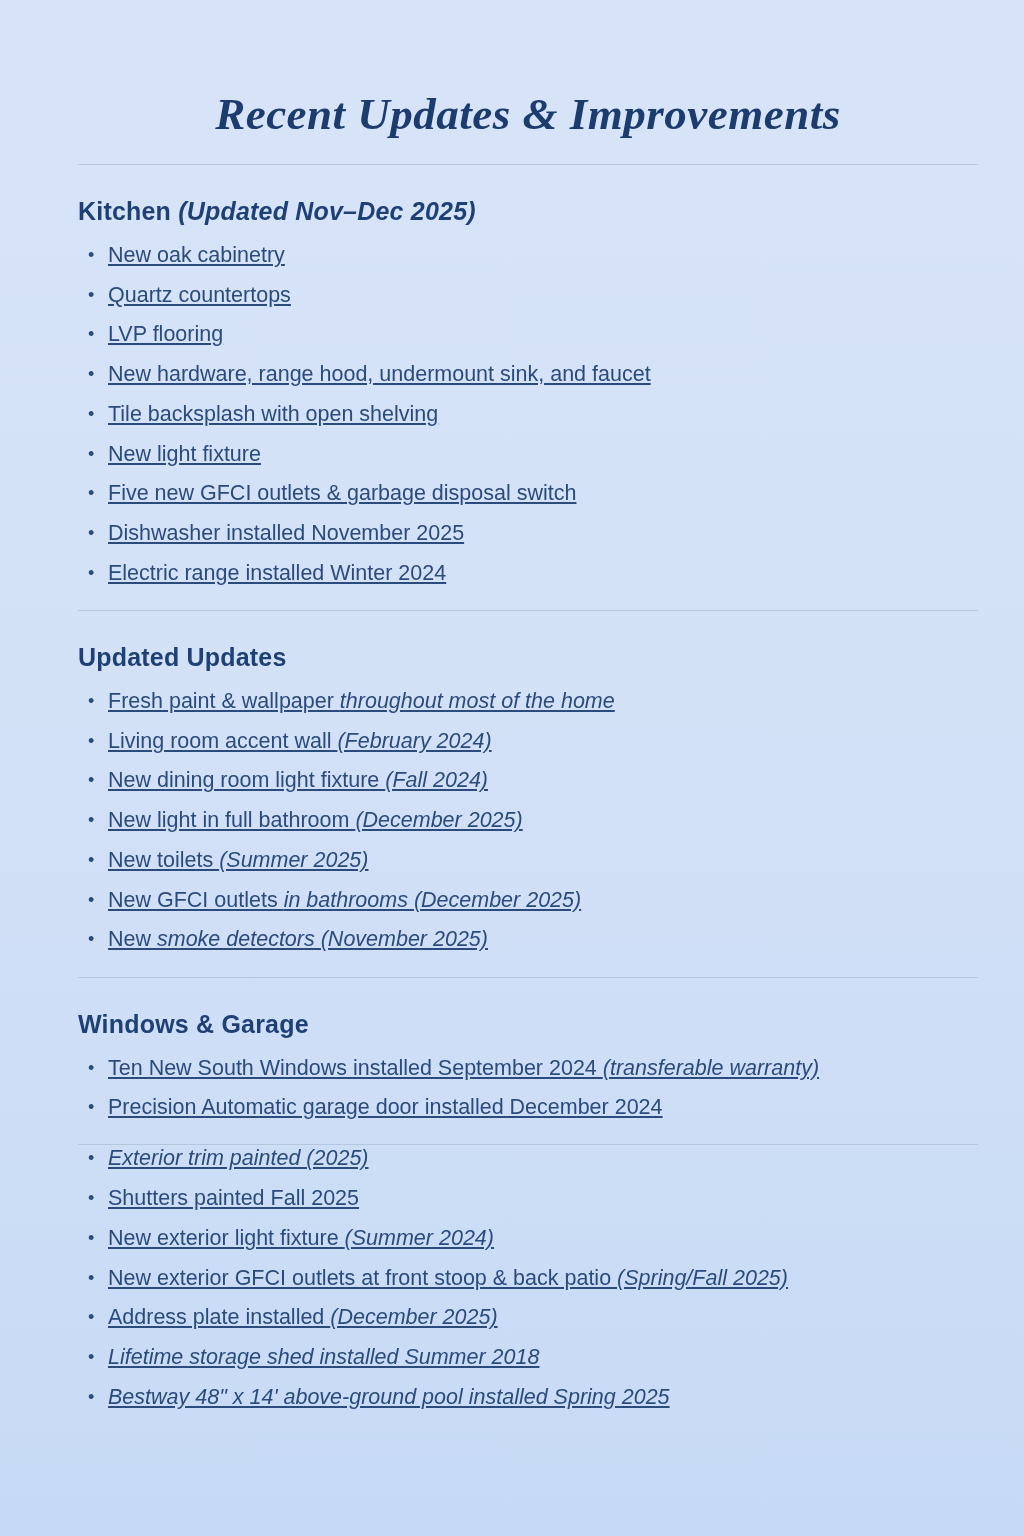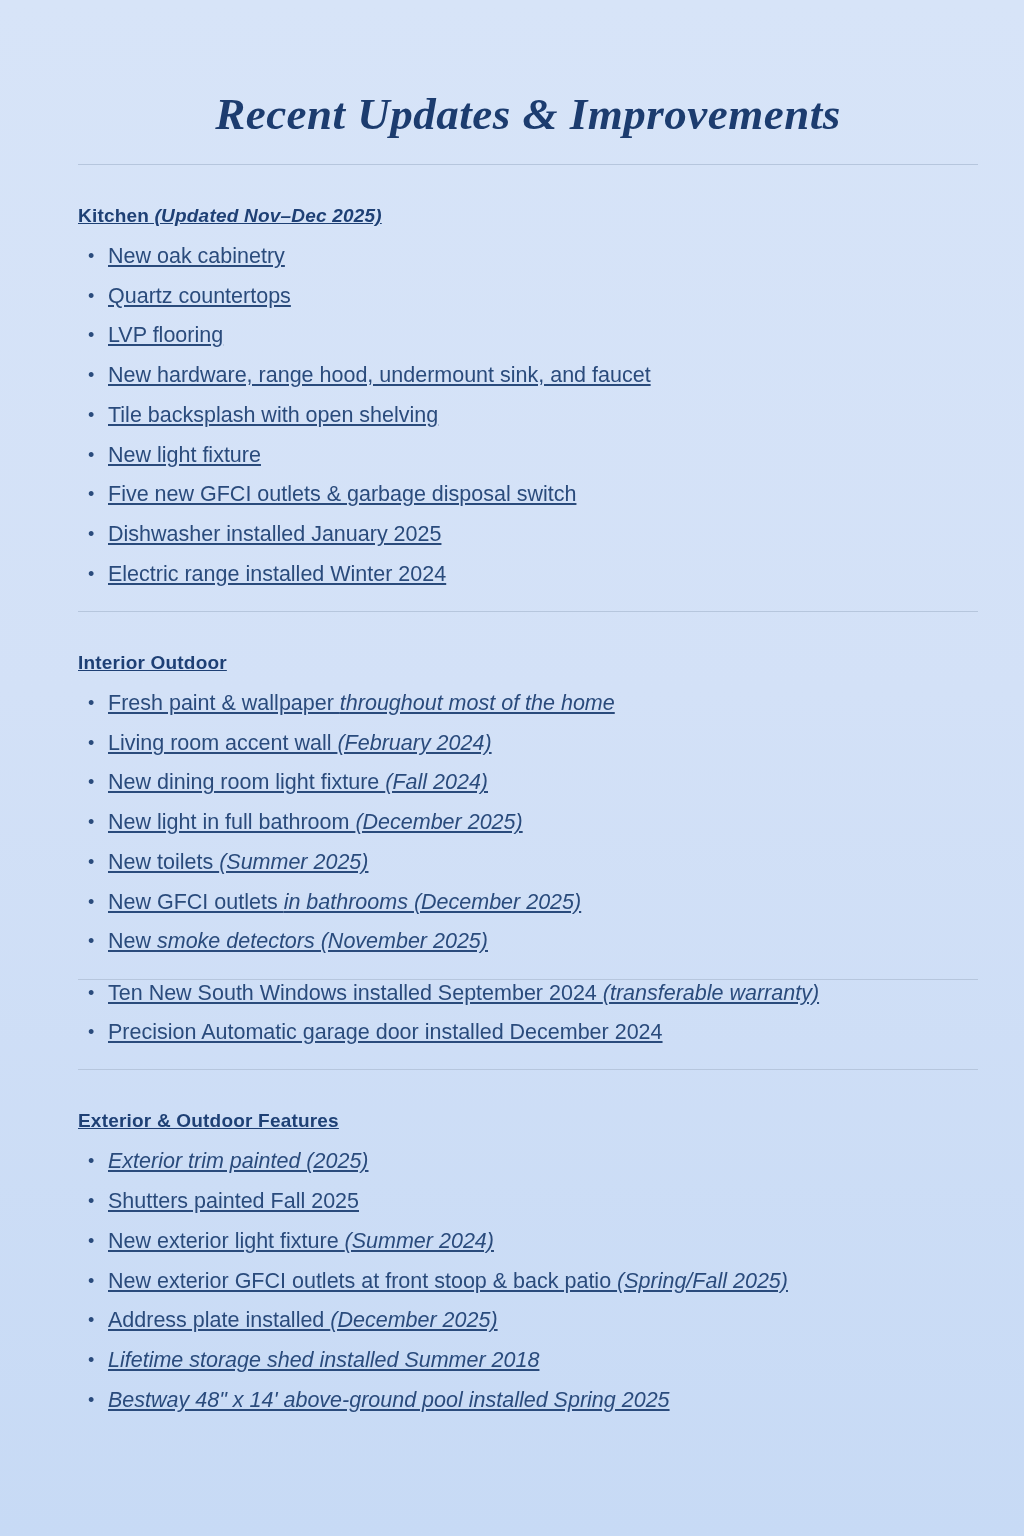--- a/index.html
+++ b/index.html
@@ -34,26 +34,25 @@
     text-align:center;
     margin:28px 0 20px 0;
     letter-spacing:0.5px;
   }
   hr.rule{
     border:none;
     border-top:1px solid var(--divider);
     margin:24px 0 0 0;
   }
   h2{
-    font-size:19px;
+    font-size:25px;
     font-weight:bold;
     color:var(--heading);
-    margin:40px 0 16px 0;
+    margin:32px 0 16px 0;
     letter-spacing:0.2px;
-    text-decoration:underline;
   }
   h2 .hnote{
     font-style:italic;
   }
   ul{
     list-style:none;
     margin:0;
     padding:0 0 0 10px;
   }
   li{
@@ -107,31 +106,31 @@
           <li>
             <span class="bullet">•</span>
             <span class="txt"><span>New light fixture</span></span>
           </li>
           <li>
             <span class="bullet">•</span>
             <span class="txt"><span>Five new GFCI outlets &amp; garbage disposal switch</span></span>
           </li>
           <li>
             <span class="bullet">•</span>
-            <span class="txt"><span>Dishwasher installed January 2025</span></span>
+            <span class="txt"><span>Dishwasher installed November 2025</span></span>
           </li>
           <li>
             <span class="bullet">•</span>
             <span class="txt"><span>Electric range installed Winter 2024</span></span>
           </li>
         </ul>
       </section>
       <hr class="rule">
       <section>
-        <h2><span>Interior Outdoor</span></h2>
+        <h2><span>Updated Updates</span></h2>
         <ul>
           <li>
             <span class="bullet">•</span>
             <span class="txt"><span>Fresh paint &amp; wallpaper </span><span class="it">throughout most of the home</span></span>
           </li>
           <li>
             <span class="bullet">•</span>
             <span class="txt"><span>Living room accent wall </span><span class="it">(February 2024)</span></span>
           </li>
           <li>
@@ -151,34 +150,34 @@
             <span class="txt"><span>New GFCI outlets </span><span class="it">in bathrooms (December 2025)</span></span>
           </li>
           <li>
             <span class="bullet">•</span>
             <span class="txt"><span>New </span><span class="it">smoke detectors (November 2025)</span></span>
           </li>
         </ul>
       </section>
       <hr class="rule">
       <section>
+        <h2><span>Windows &amp; Garage</span></h2>
         <ul>
           <li>
             <span class="bullet">•</span>
             <span class="txt"><span>Ten New South Windows installed September 2024 </span><span class="it">(transferable warranty)</span></span>
           </li>
           <li>
             <span class="bullet">•</span>
             <span class="txt"><span>Precision Automatic garage door installed December 2024</span></span>
           </li>
         </ul>
       </section>
       <hr class="rule">
       <section>
-        <h2><span>Exterior &amp; Outdoor Features</span></h2>
         <ul>
           <li>
             <span class="bullet">•</span>
             <span class="txt"><span class="it">Exterior trim painted (2025)</span></span>
           </li>
           <li>
             <span class="bullet">•</span>
             <span class="txt"><span>Shutters painted Fall 2025</span></span>
           </li>
           <li>

